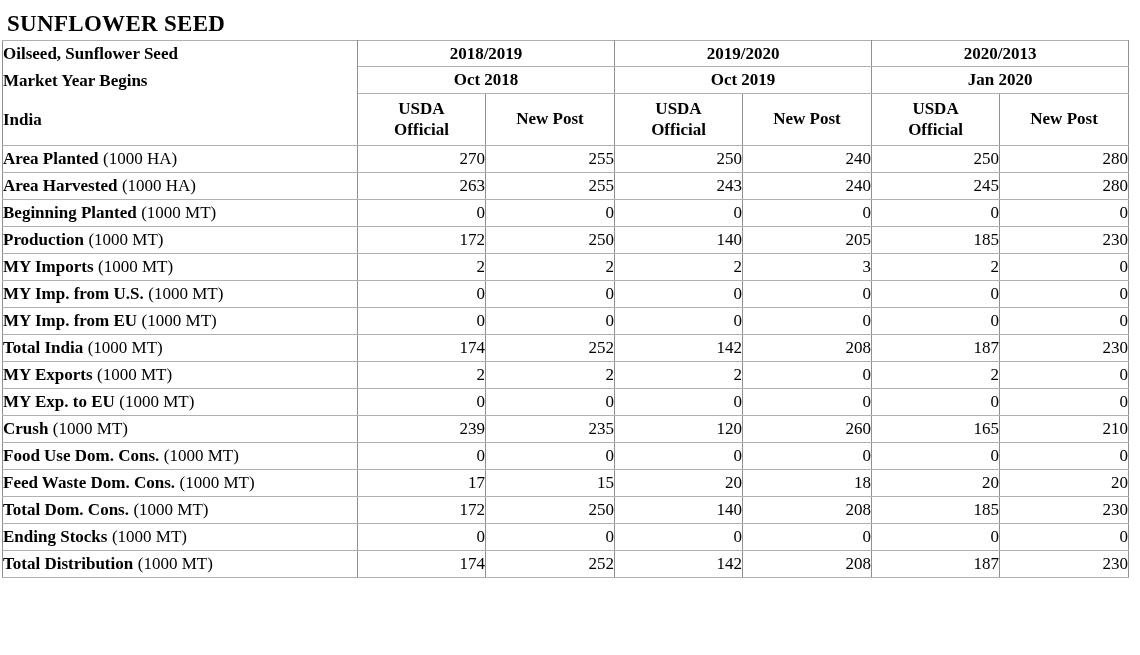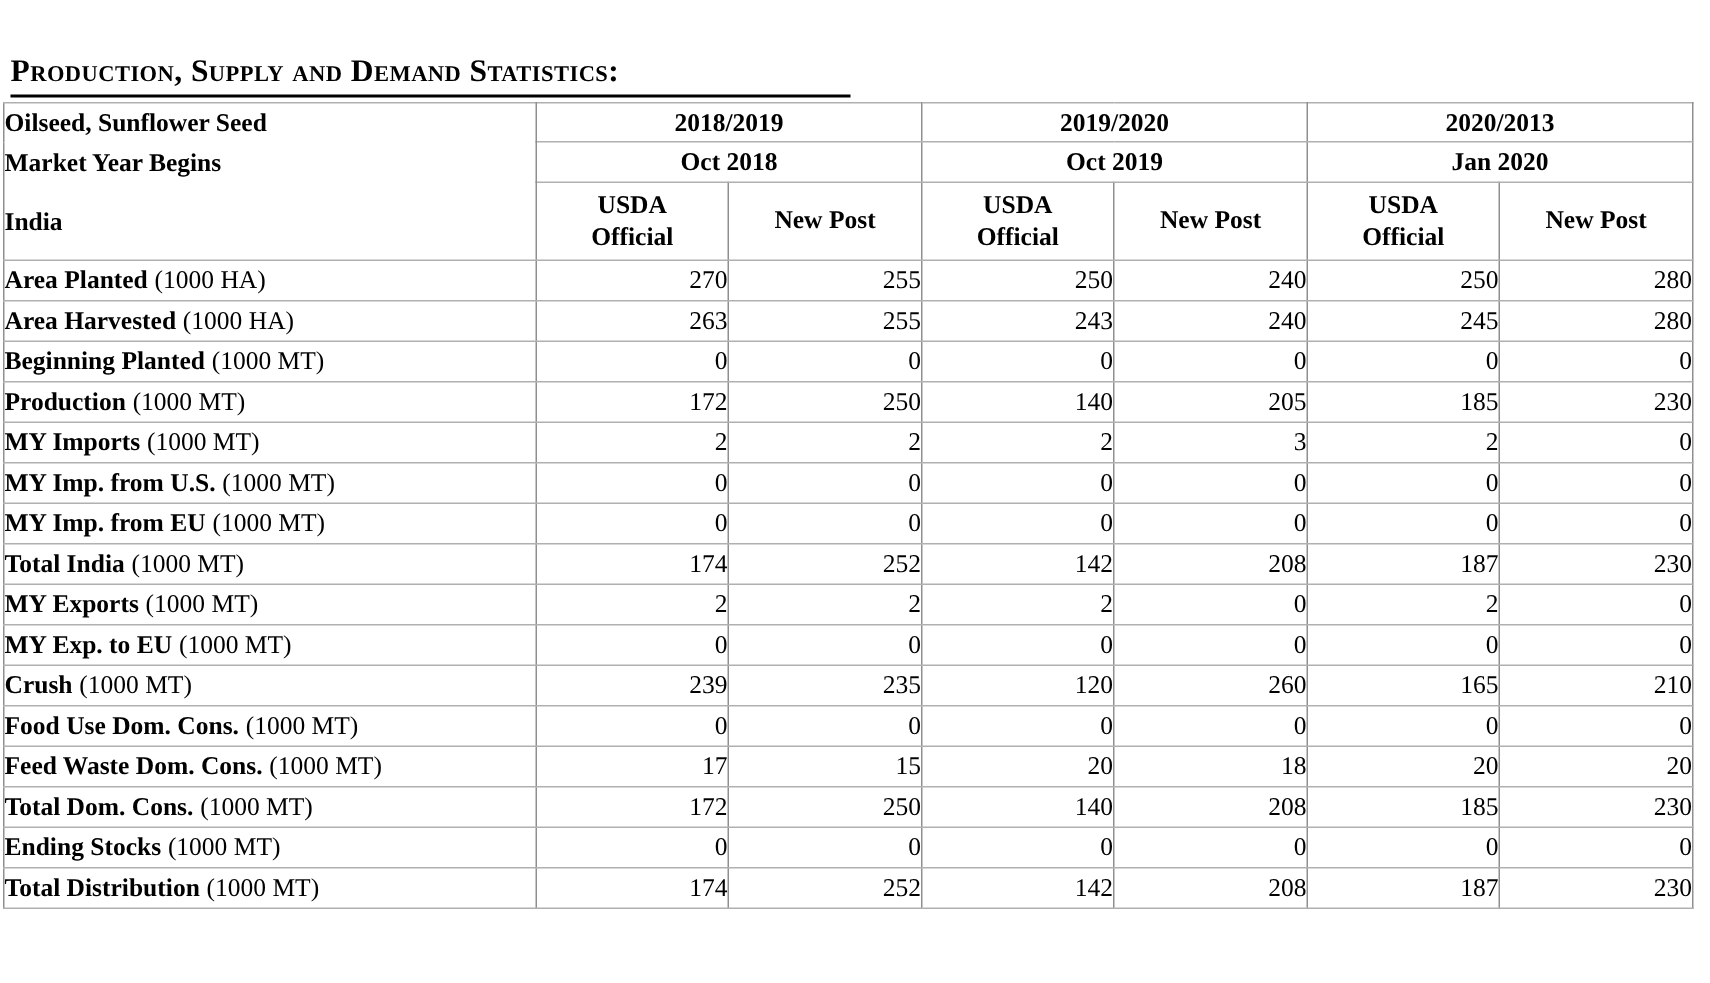--- a/index.html
+++ b/index.html
@@ -79,22 +79,22 @@
     text-align: right;
     padding-right: 32px;
     font-weight: normal;
   }
 </style>
 </head>
 <body>
 
 <div class="page">
 
-
-  <h2 class="section-heading">Production, Supply and Demand Statistics:</h2>
+  <h1 class="doc-title">SUNFLOWER SEED</h1>
+
 
   <table class="psd">
     <colgroup>
       <col style="width:355px">
       <col style="width:128px">
         <col style="width:129px">
       <col style="width:128px">
         <col style="width:129px">
       <col style="width:128px">
         <col style="width:129px">

